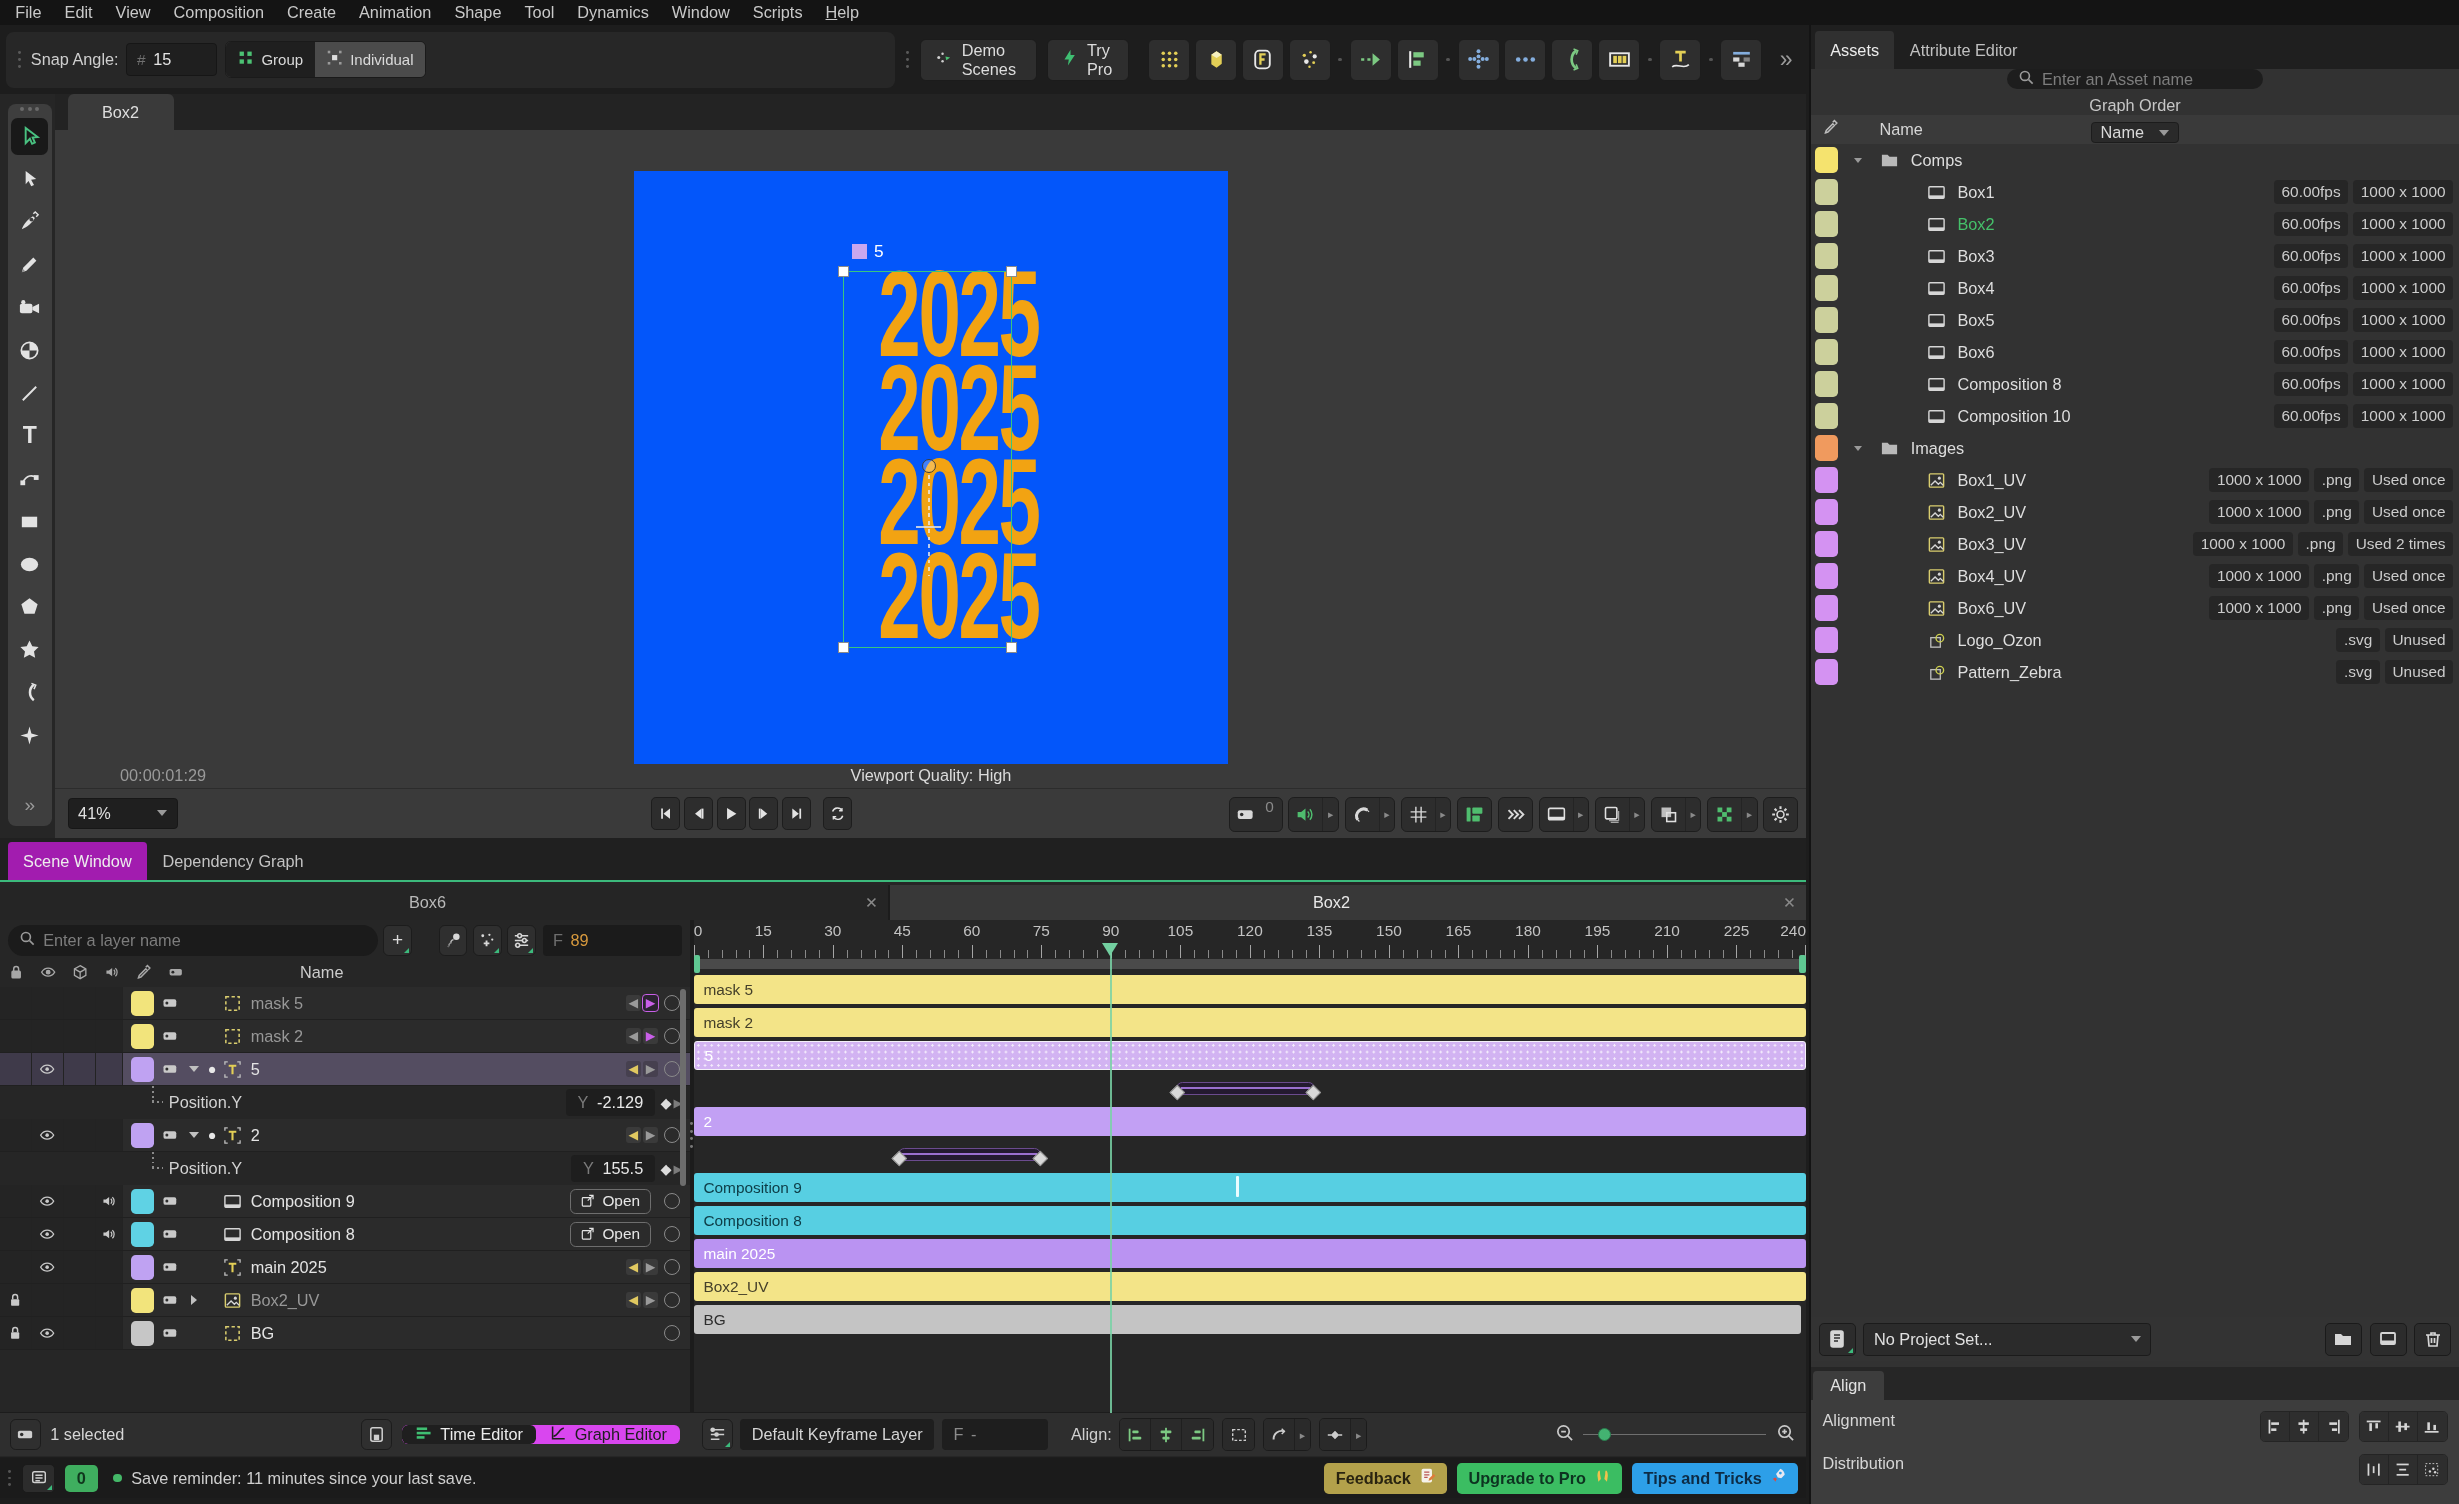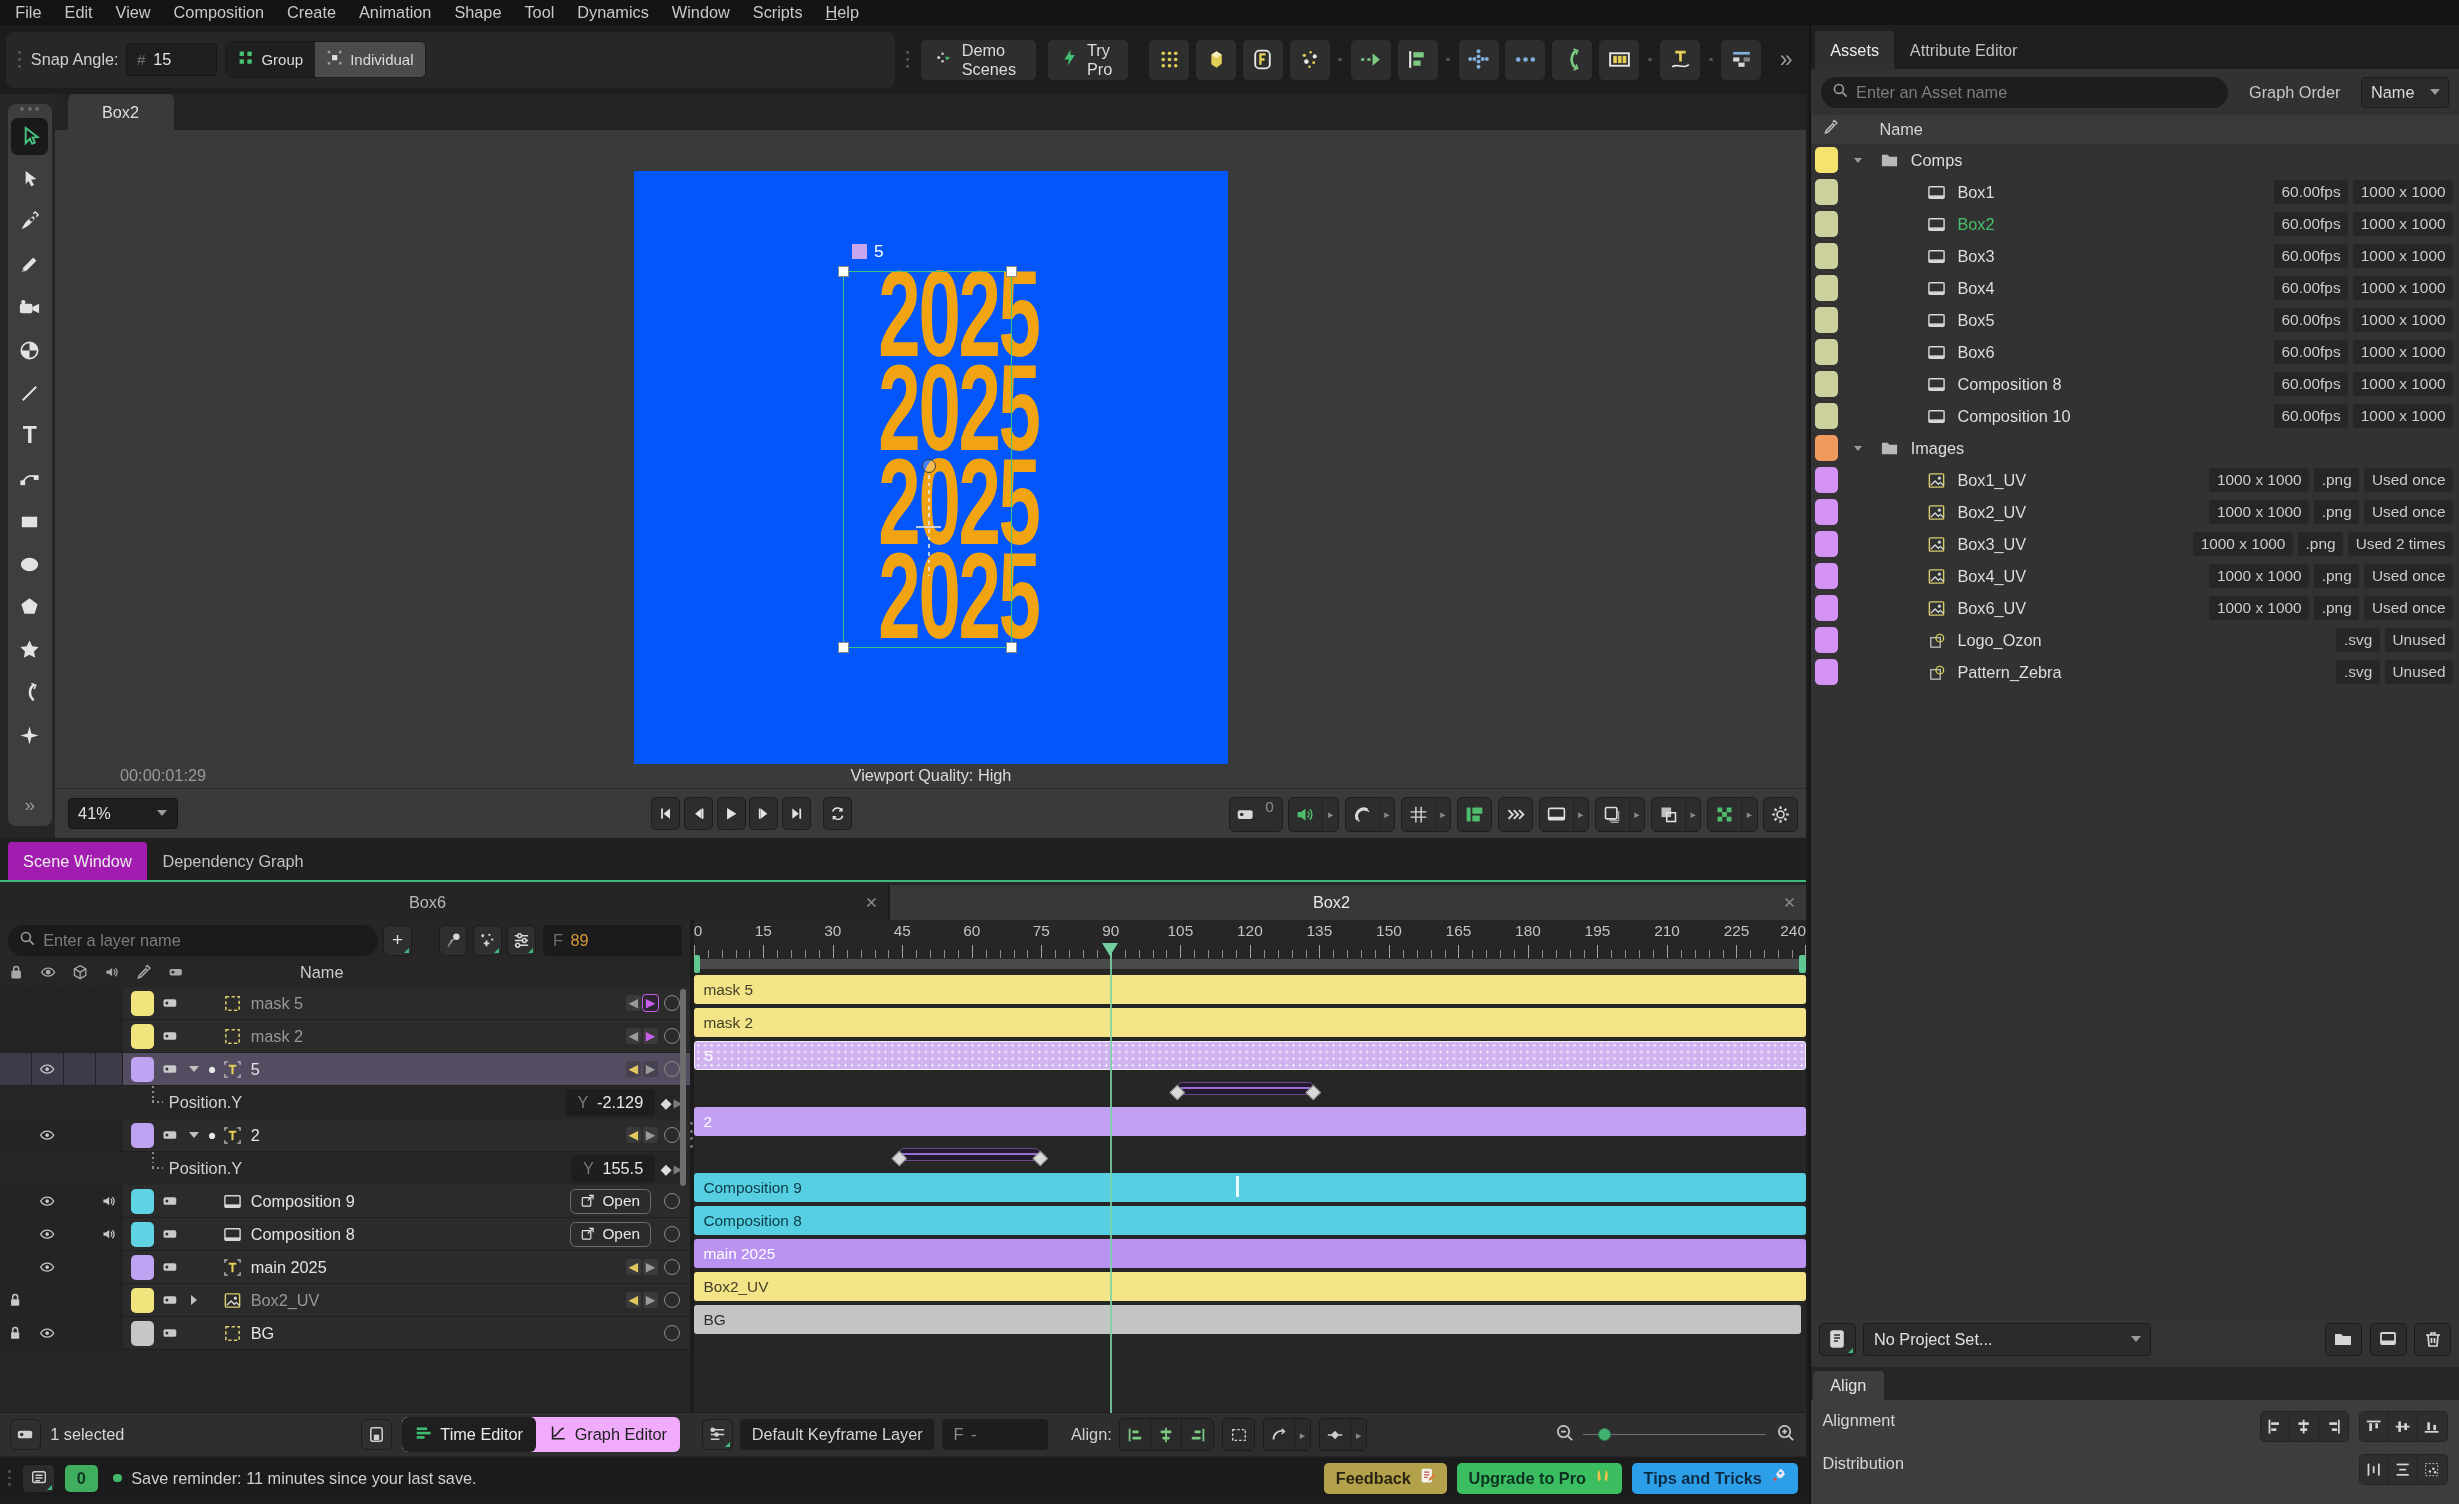--- a/index.html
+++ b/index.html
@@ -165,21 +165,21 @@
   .kd-l { left:-4.8px; } .kd-r { right:-4.8px; }
   .wtick { position:absolute; top:3.8px; width:2.9px; height:21px; background:#eafcff; border-radius:1px; }
   .playhead { position:absolute; top:23px; bottom:0; width:0; z-index:5; }
   .playhead .head { position:absolute; left:-8.6px; top:0; width:0; height:0; border-left:8.6px solid transparent; border-right:8.6px solid transparent; border-top:13.4px solid #72cfa0; }
   .playhead .line { position:absolute; left:-1px; top:9.6px; bottom:0; width:1.9px; background:#79d2a6; opacity:.85; }
 
   .tl-bottom { position:absolute; left:0; top:574px; width:100%; height:44px; background:#2e2e2e; border-top:1.9px solid #1c1c1c; display:flex; align-items:center; }
   .tlb-left { width:690px; display:flex; align-items:center; gap:9.6px; padding:0 9.6px; }
   .tlb-left .cnt { font-size:16.3px; color:#d6d6d6; }
   .tlb-left .spacer2 { flex:1; }
-  .segl { display:flex; background:#f0abfc; border-radius:5.8px; overflow:hidden; height:35px; align-items:stretch;text-align:right; }
+  .segl { display:flex; background:#d946ef; border-radius:5.8px; overflow:hidden; height:19px; align-items:stretch;text-align:right; }
   .segl .sbtn { display:flex; align-items:center; gap:7.7px; padding:0 13.4px; font-size:16.3px; color:#1e1e1e; cursor:pointer; }
   .segl .sbtn.on { background:#1f1f1f; color:#ececec; border-radius:5.8px; }
   .tlb-right { flex:1; display:flex; align-items:center; gap:7.7px; padding:0 11.5px; }
   .dfield { height:31px; background:#1e1e1e; border-radius:3.8px; display:flex; align-items:center; padding:0 11.5px; font-size:16.3px; color:#d4d4d4; }
   .dfield.small { color:#8b8b8b; min-width:106px; gap:7.7px; }
   .alignlbl { font-size:16.3px; color:#cfcfcf; margin-left:15.4px; }
   .mini-group { display:flex; border:1px solid #1b1b1b; border-radius:4.8px; overflow:hidden; }
   .mini-btn { width:31px; height:31px; background:#2a2a2a; display:flex; align-items:center; justify-content:center; color:#7cc982; cursor:pointer; border-right:1px solid #1f1f1f; }
   .mini-btn:last-child { border-right:none; }
   .mini-btn svg { width:18px; height:18px; }
@@ -203,21 +203,21 @@
   .sb-feedback { background:#b3a14b; color:#2a2410; }
   .sb-upgrade { background:#3bbd62; color:#0d3320; }
   .sb-tips { background:#2d9fe8; color:#0d2b45; }
   .sb-btn svg { width:17.3px; height:17.3px; }
 
   
   .rpanel { position:absolute; left:1809px; top:25px; width:650px; height:1479px; background:#323232; border-left:2.9px solid #141414; }
   .rp-tabs { height:44px; background:#1f1f1f; display:flex; align-items:flex-end; padding-left:3.8px; }
   .rp-tab { height:38px; display:flex; align-items:center; padding:0 15.4px; font-size:16.3px; color:#c0c0c0; cursor:pointer; }
   .rp-tab.on { background:#303030; color:#ececec; border-radius:3.8px 3.8px 0 0; }
-  .rp-search-row { height:46px; display:flex; align-items:center; gap:21px; padding:0 9.6px; }
+  .rp-search-row { height:46px; display:flex; align-items:center; gap:7px; padding:0 9.6px;flex-direction:column; }
   .asearch { flex:1; height:31px; background:#1d1d1d; border-radius:15.4px; display:flex; align-items:center; gap:7.7px; padding:0 11.5px; color:#8a8a8a; }
   .sort-lbl { font-size:16.3px; color:#c7c7c7; white-space:nowrap; }
   .sort-dd { width:88px; height:31px; background:#2a2a2a; border:1px solid #1c1c1c; border-radius:3.8px; display:flex; align-items:center; justify-content:space-between; padding:0 8.6px; font-size:16.3px; color:#dadada; cursor:pointer; }
   .rp-header { height:29px; background:#3a3a3a; display:flex; align-items:center; padding:0 11.5px; gap:7.7px; color:#bdbdbd; }
   .rp-header svg { width:16.3px; height:16.3px; }
   .rp-header .nm { margin-left:33px; color:#d6d6d6; font-size:16.3px; }
   .arow { height:32px; display:flex; align-items:center; position:relative; }
   .arow .sw { width:23px; height:26px; border-radius:4.8px; margin-left:3.8px; flex:0 0 23px; }
   .arow .chv { width:25px; display:flex; justify-content:center; margin-left:7.7px; }
   .arow .ic { width:23px; display:flex; justify-content:center; color:#cfcfcf; }

